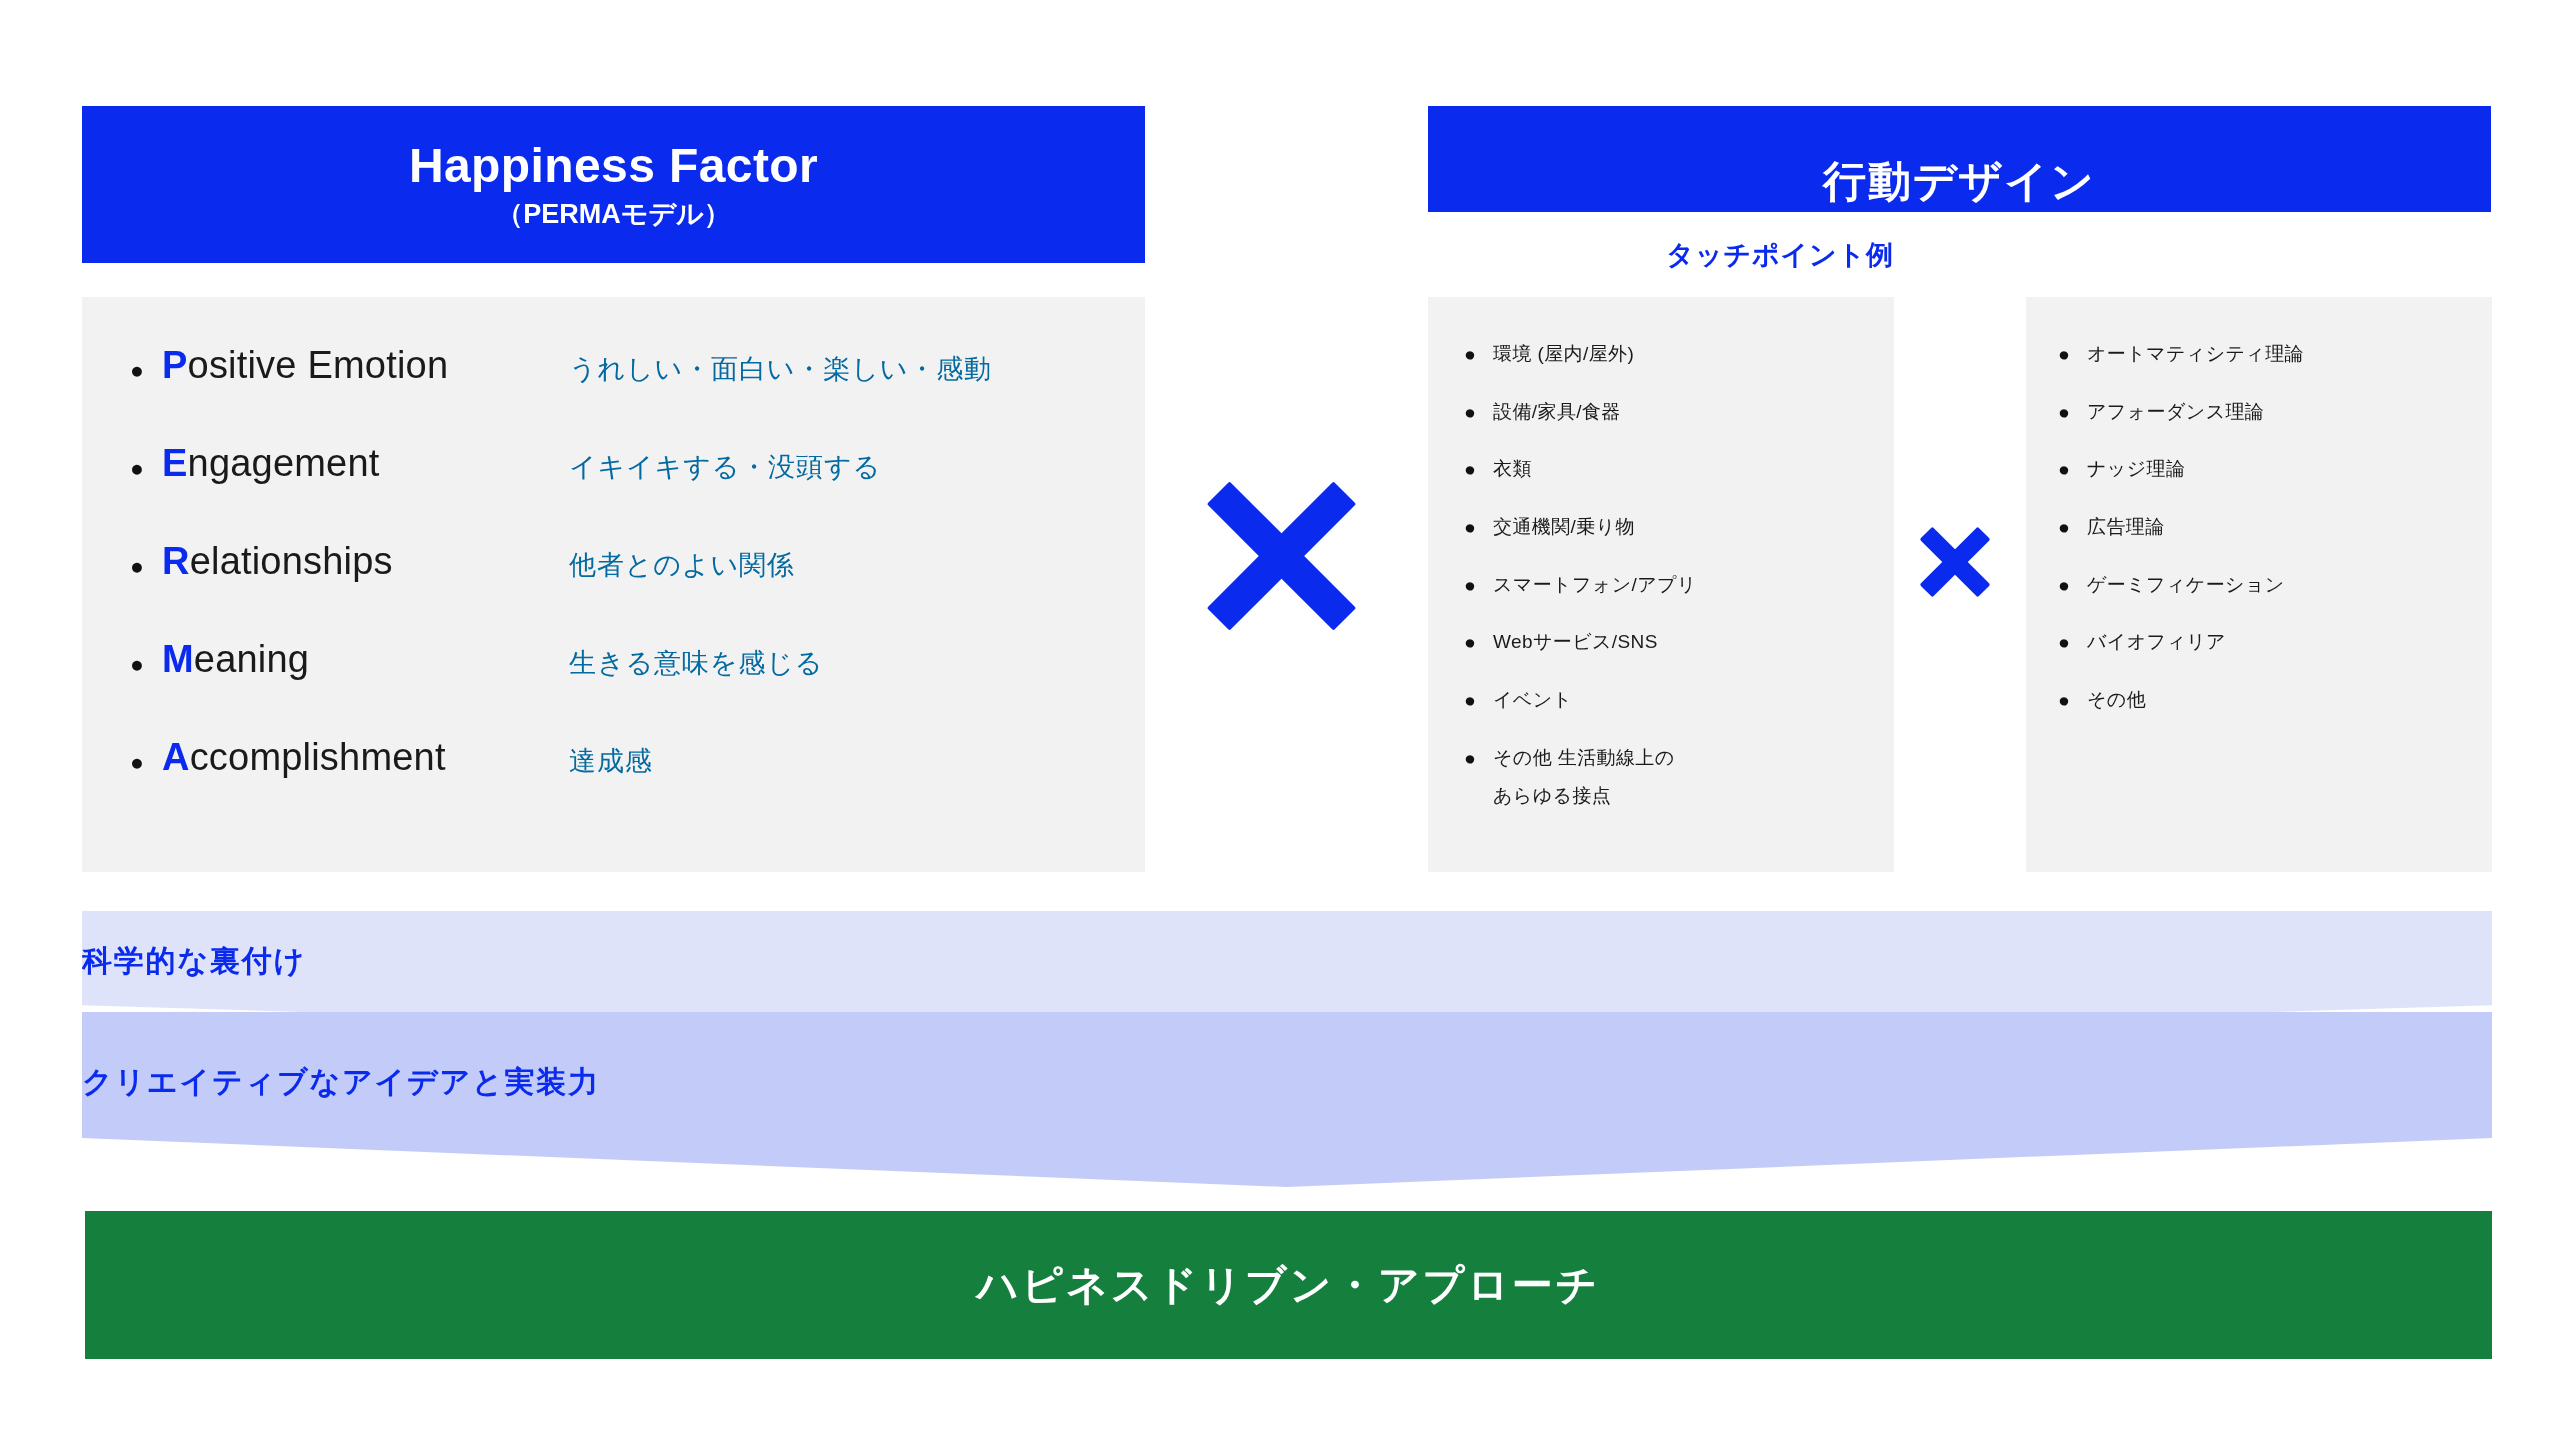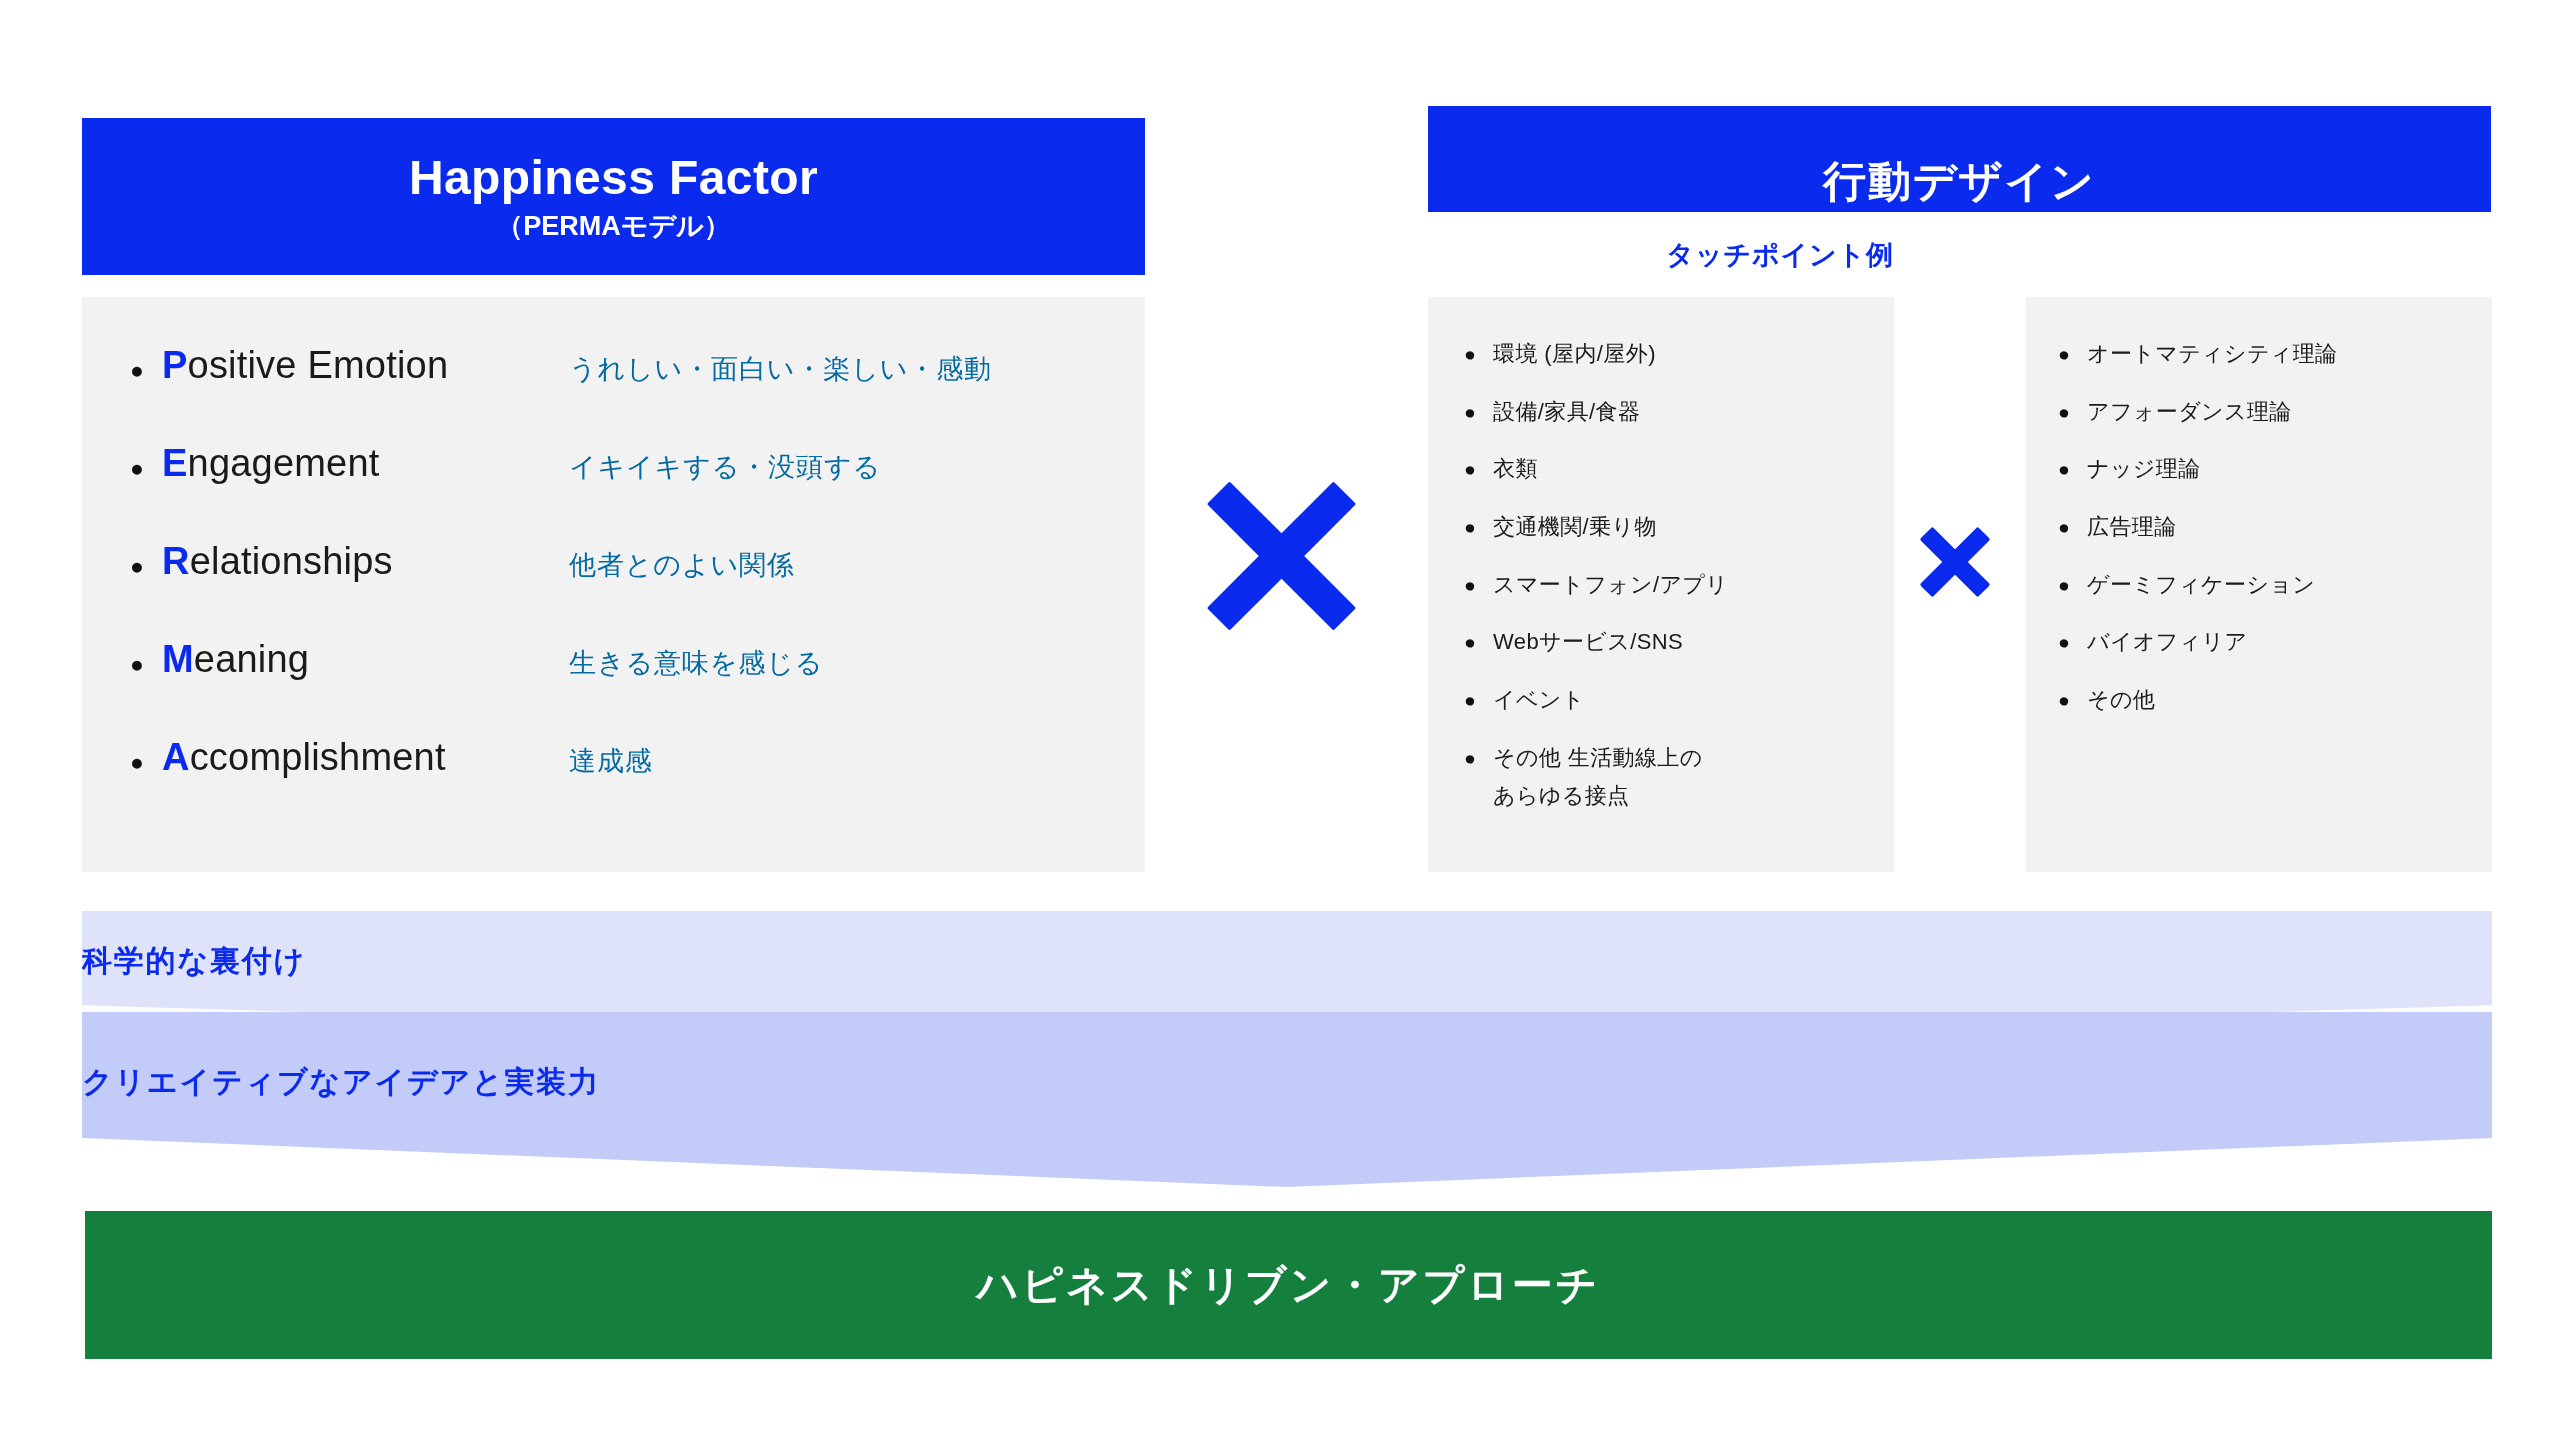--- a/index.html
+++ b/index.html
@@ -28,21 +28,21 @@
     background: #0a2bee;
     color: #ffffff;
     display: flex;
     flex-direction: column;
     align-items: center;
     justify-content: center;
     box-sizing: border-box;
   }
   #left-header {
     left: 82px;
-    top: 118px;
+    top: 106px;
     width: 1063px;
     height: 157px;
   }
   #right-header {
     left: 1428px;
     top: 106px;
     width: 1063px;
     height: 106px;
   }
   .header-title-en {
@@ -160,21 +160,21 @@
     align-items: flex-start;
     margin-bottom: 19.7px;
   }
   .bullet-dot {
     flex: 0 0 29px;
     font-size: 19.7px;
     color: #111111;
     line-height: 38px;
   }
   .bullet-text {
-    font-size: 22px;
+    font-size: 19px;
     color: #1a1a1a;
     line-height: 38px;
     letter-spacing: 0.4px;
   }
 
   
   .cross {
     position: absolute;
   }
   #cross-large {

